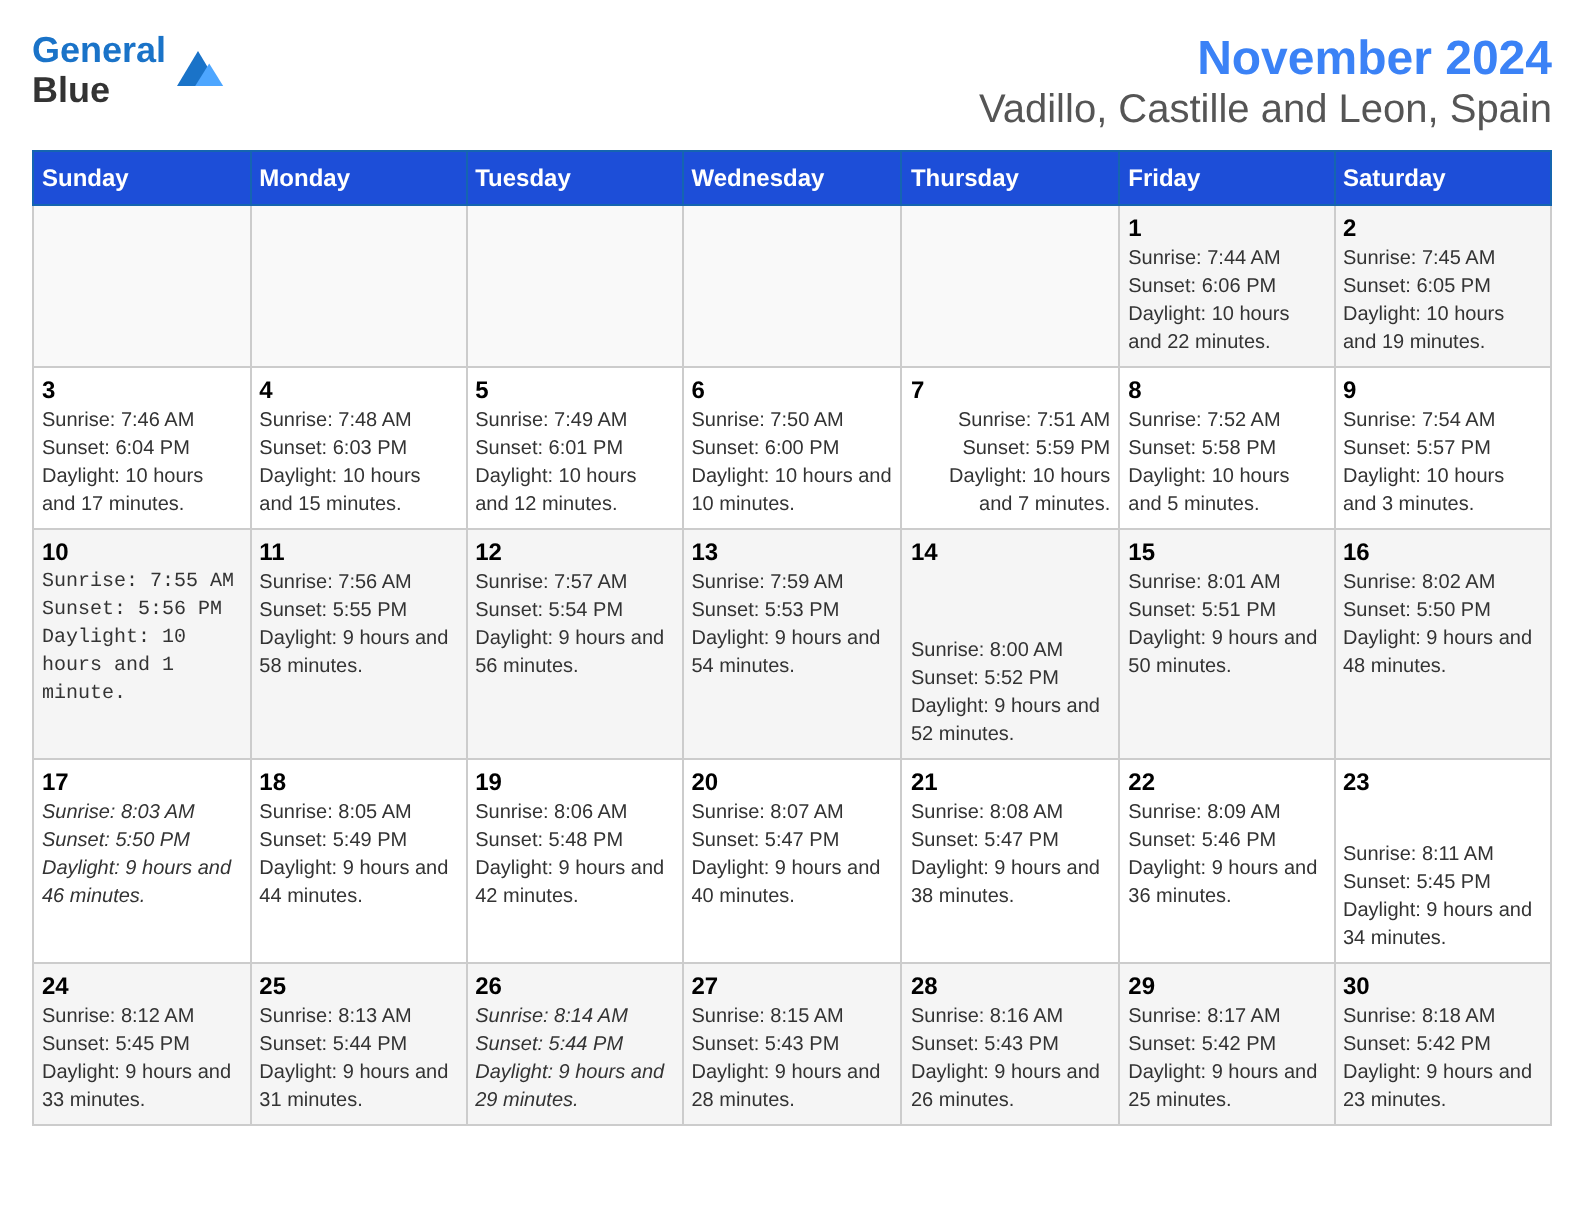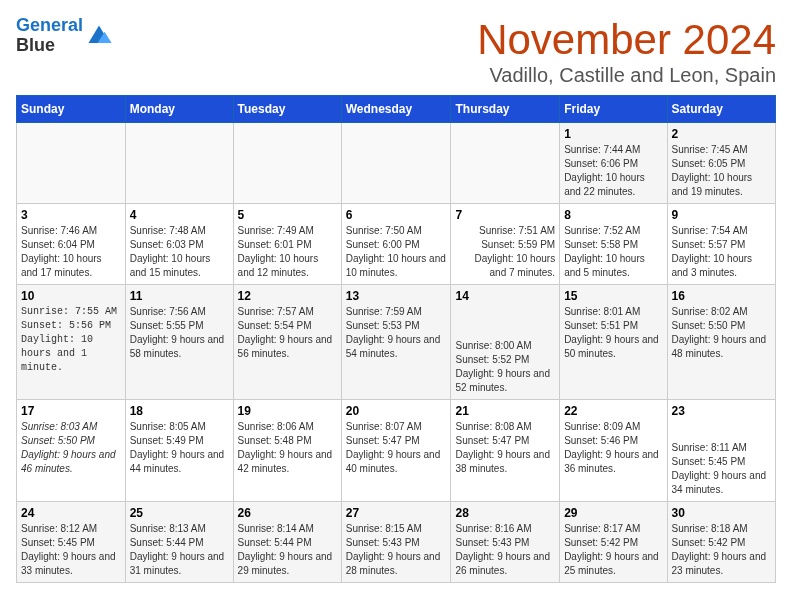--- a/index.html
+++ b/index.html
@@ -31,23 +31,23 @@
     }
     .logo-icon {
       width: 28px;
       height: 28px;
       margin-left: 2px;
     }
     .title-area {
       text-align: right;
     }
     .month-title {
-      font-size: 42px;
-      font-weight: normal;
-      color: #c2410c;
+      font-size: 24px;
+      font-weight: bold;
+      color: #3b82f6;
     }
     .location {
       font-size: 20px;
       color: #555;
     }
     table {
       width: 100%;
       border-collapse: collapse;
       font-size: 11px;
     }
@@ -284,21 +284,21 @@
 Daylight: 9 hours and 33 minutes.</div>
         </td>
         <td>
           <span class="day-num">25</span>
           <div class="day-info" style="white-space: pre-line;">Sunrise: 8:13 AM
 Sunset: 5:44 PM
 Daylight: 9 hours and 31 minutes.</div>
         </td>
         <td>
           <span class="day-num">26</span>
-          <div class="day-info" style="white-space: pre-line;">Sunrise: 8:14 AM
+          <div class="day-info" style="white-space: pre-line; font-style: italic;">Sunrise: 8:14 AM
 Sunset: 5:44 PM
 Daylight: 9 hours and 29 minutes.</div>
         </td>
         <td>
           <span class="day-num">27</span>
           <div class="day-info" style="white-space: pre-line;">Sunrise: 8:15 AM
 Sunset: 5:43 PM
 Daylight: 9 hours and 28 minutes.</div>
         </td>
         <td>

